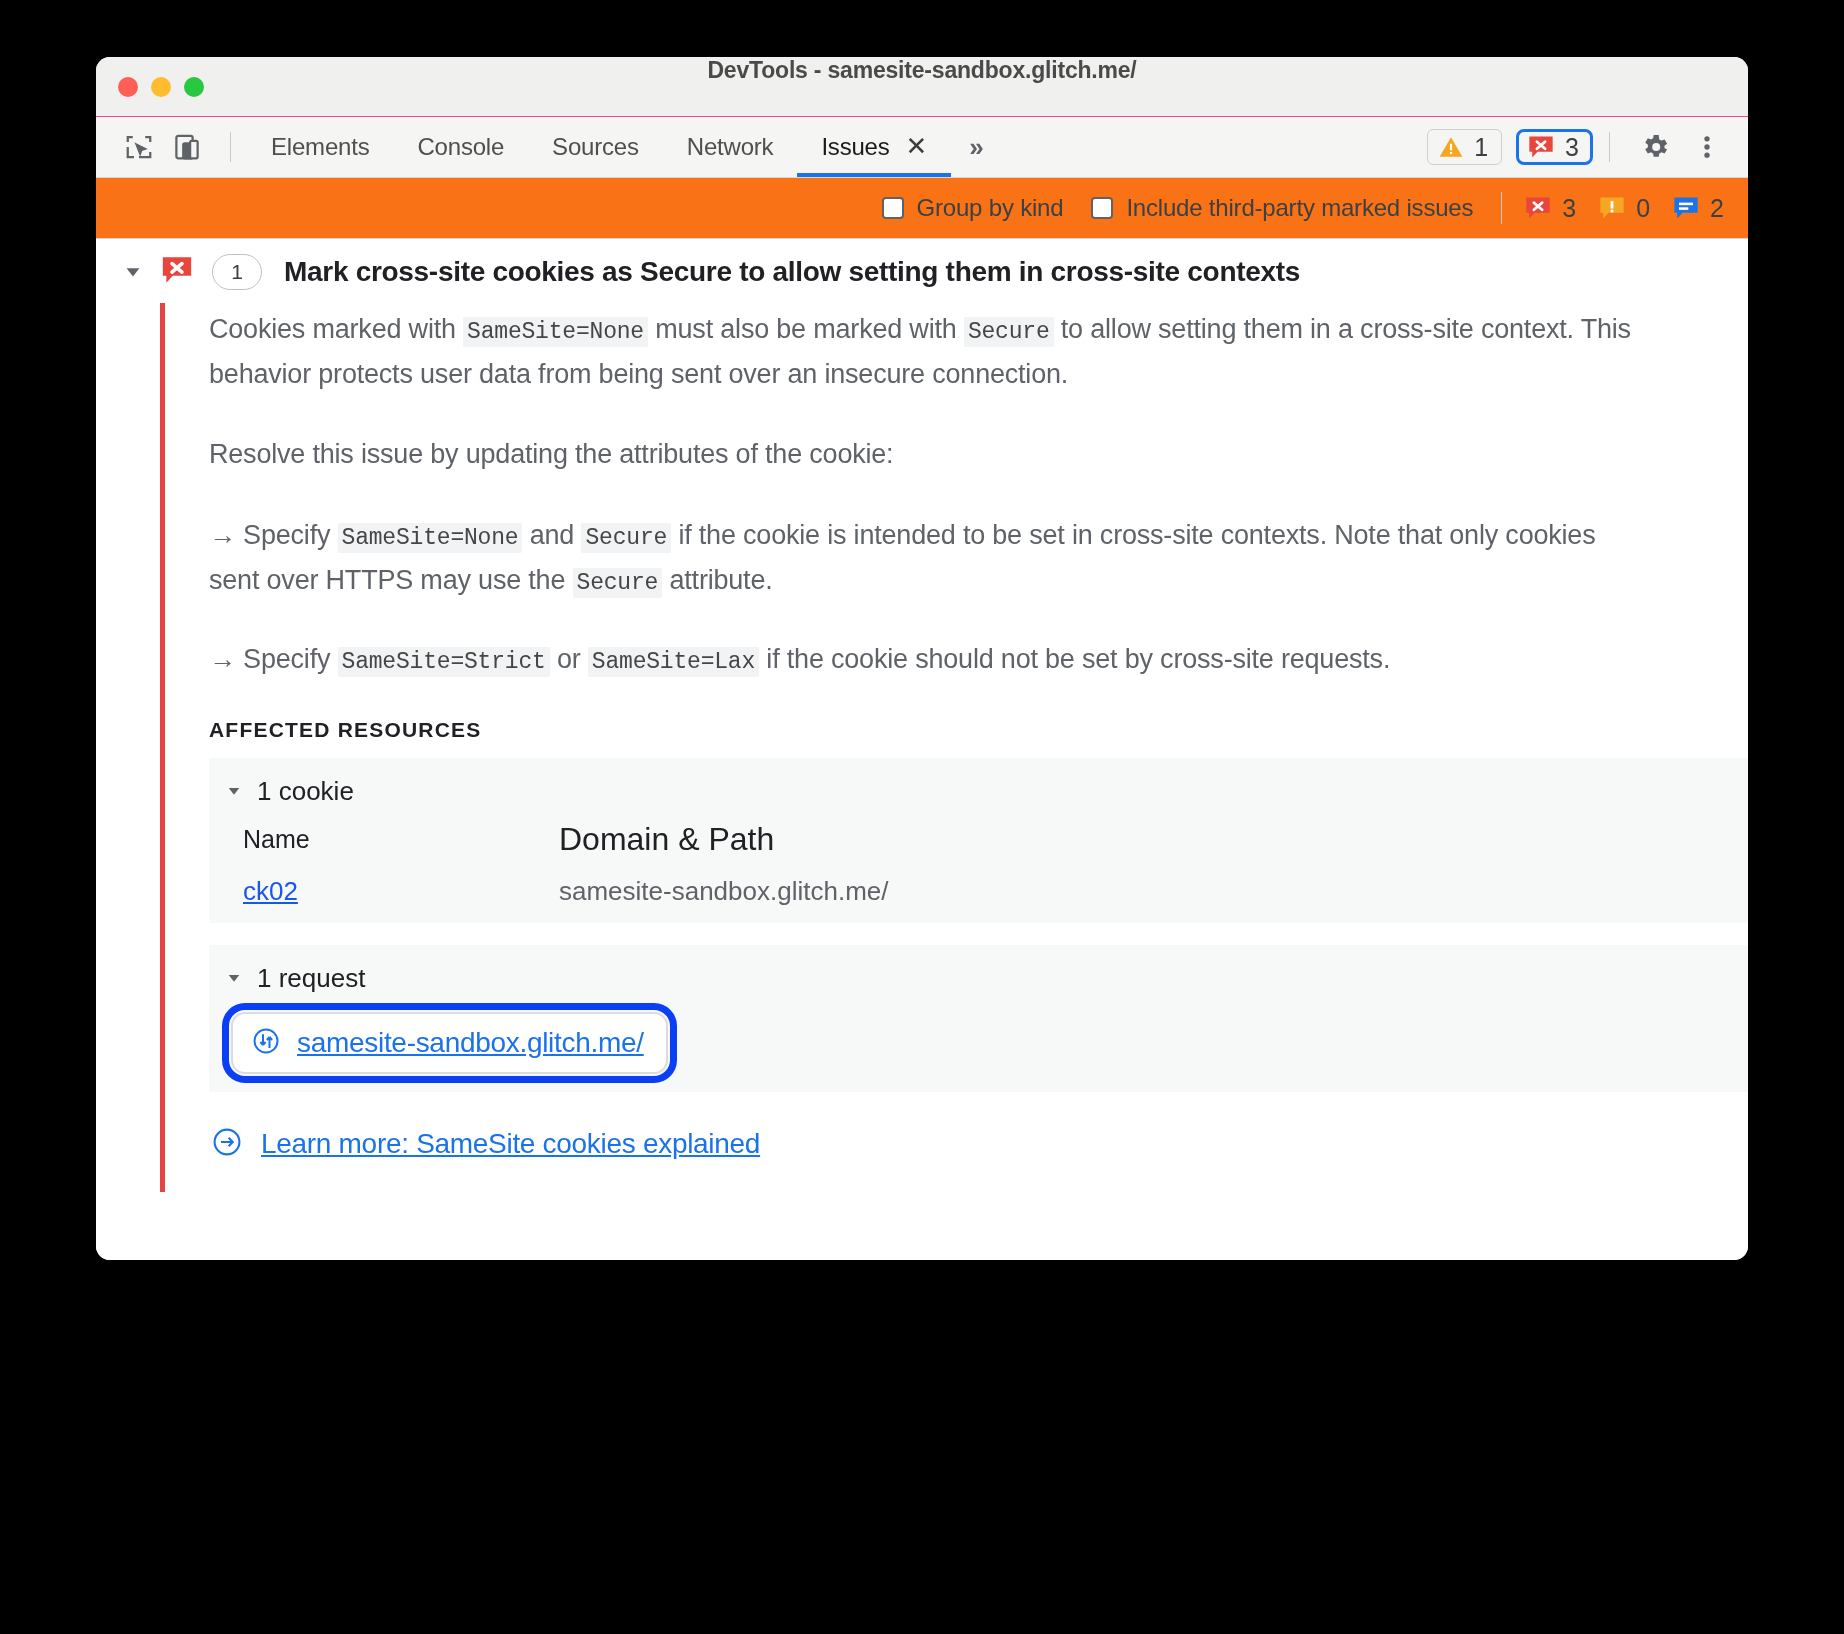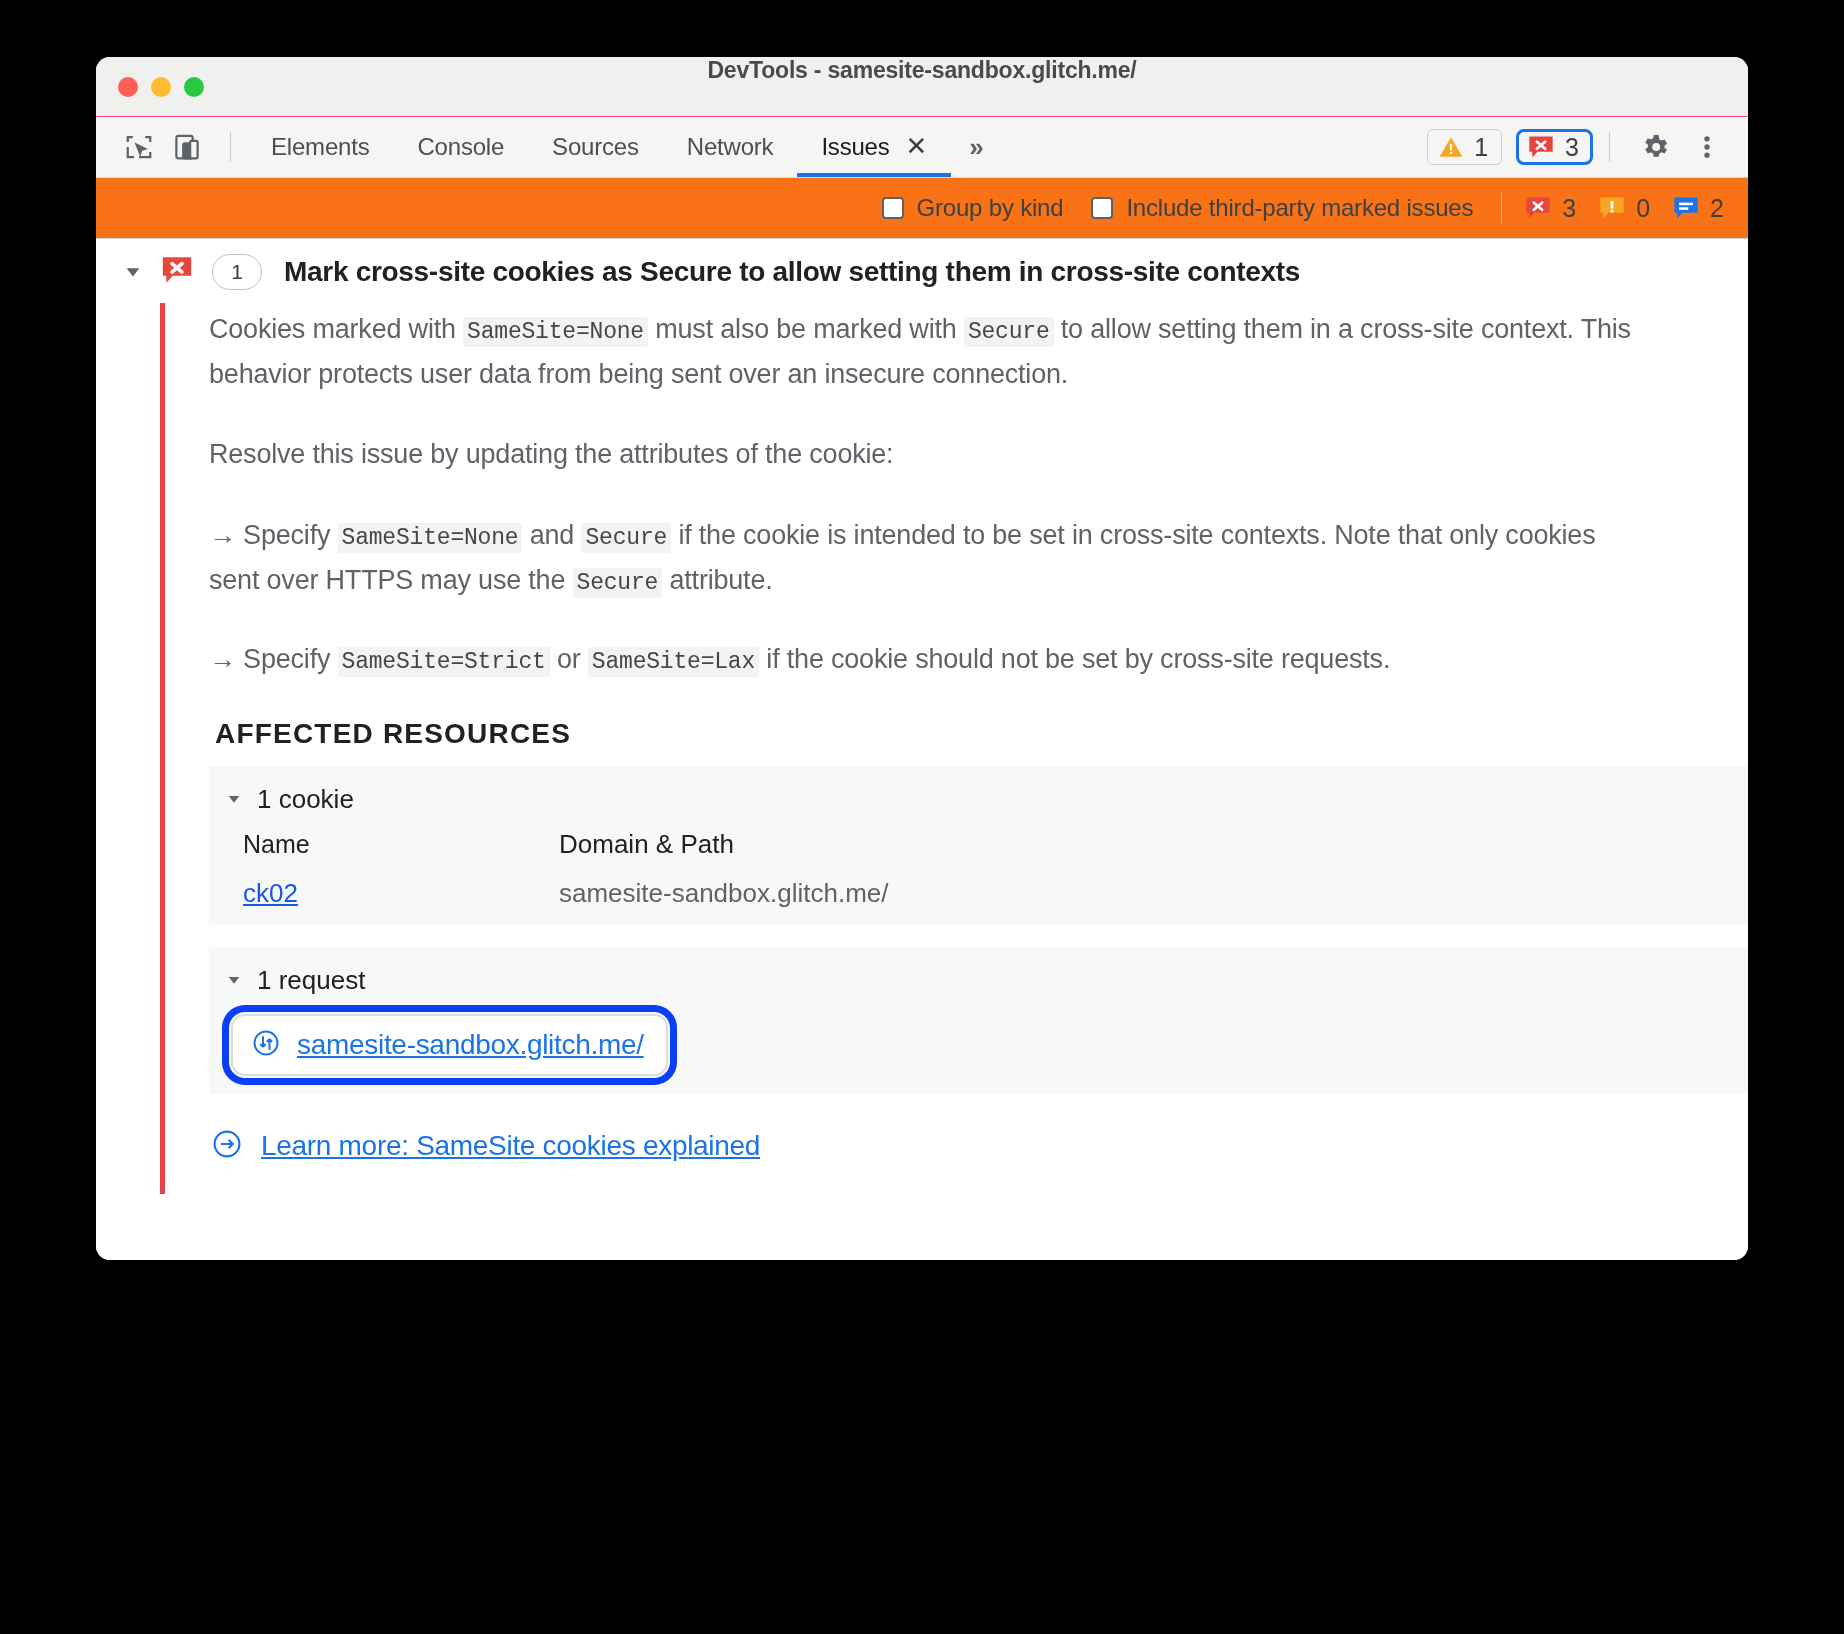--- a/index.html
+++ b/index.html
@@ -231,44 +231,44 @@
     font-size: 23px;
     background: #f1f3f4;
     color: #444746;
     padding: 2px 4px;
     border-radius: 2px;
     white-space: nowrap;
   }
   .arrow-g { color: #5f6368; }
 
   .affected-title {
-    font-size: 28px;
+    font-size: 21px;
     font-weight: bold;
     letter-spacing: 1.2px;
     color: #202124;
-    margin: 14px 0 16px 6px;
+    margin: 14px 0 16px 0;
   }
 
   .res-block {
     background: #f7f8f8;
     margin-bottom: 22px;
     padding: 10px 0 14px 0;
   }
   .res-head {
     display: flex;
     align-items: center;
     gap: 14px;
     padding: 8px 0 8px 16px;
     font-size: 26px;
     color: #202124;
   }
   .res-table { padding: 6px 0 2px 34px; }
   .res-row { display: flex; align-items: center; }
   .col-name { width: 316px; font-size: 25px; color: #202124; }
-  .col-domain { font-size: 26px; color: #202124; }
+  .col-domain { font-size: 32px; color: #202124; }
   .cookie-link {
     color: #1a56e8;
     text-decoration: underline;
     font-size: 26px;
   }
   .cookie-domain { font-size: 26px; color: #5f6368; }
   .res-row.values { margin-top: 18px; }
 
   .request-link-wrap {
     margin: 10px 0 4px 22px;

